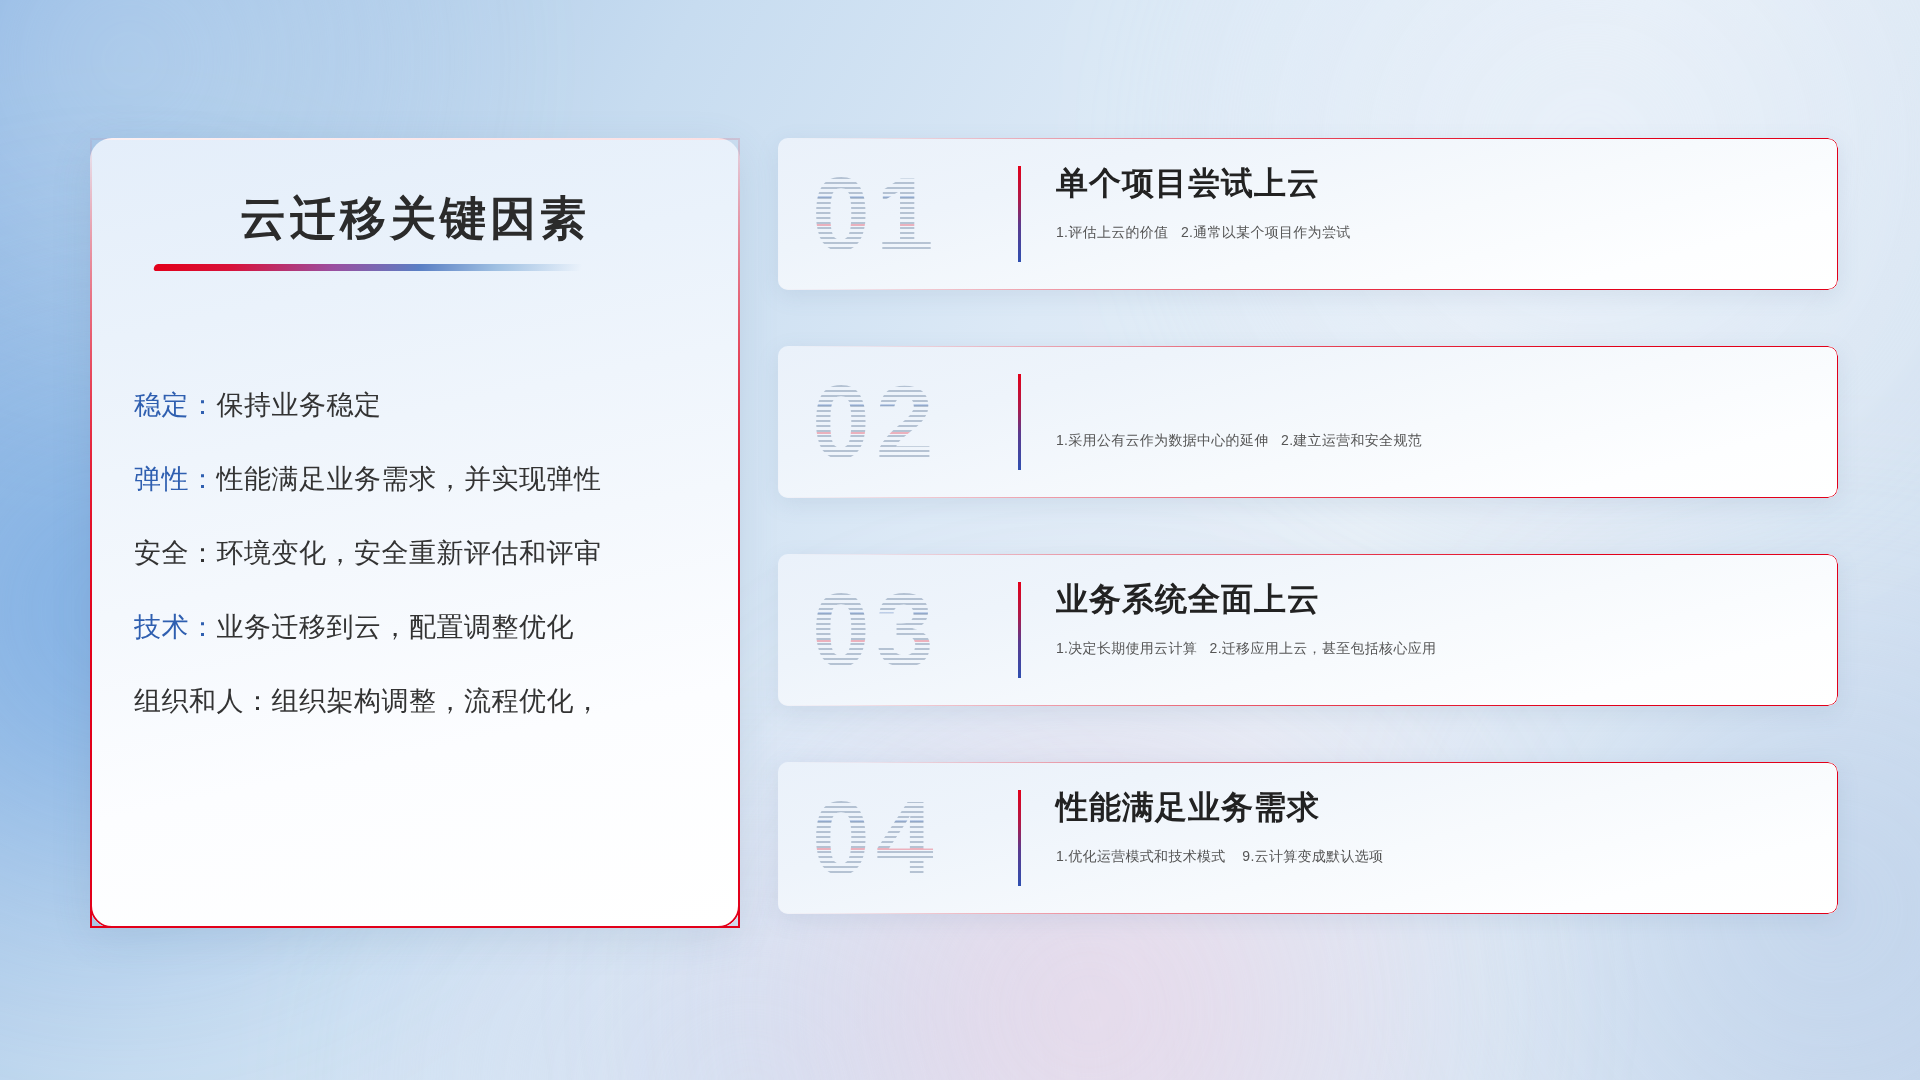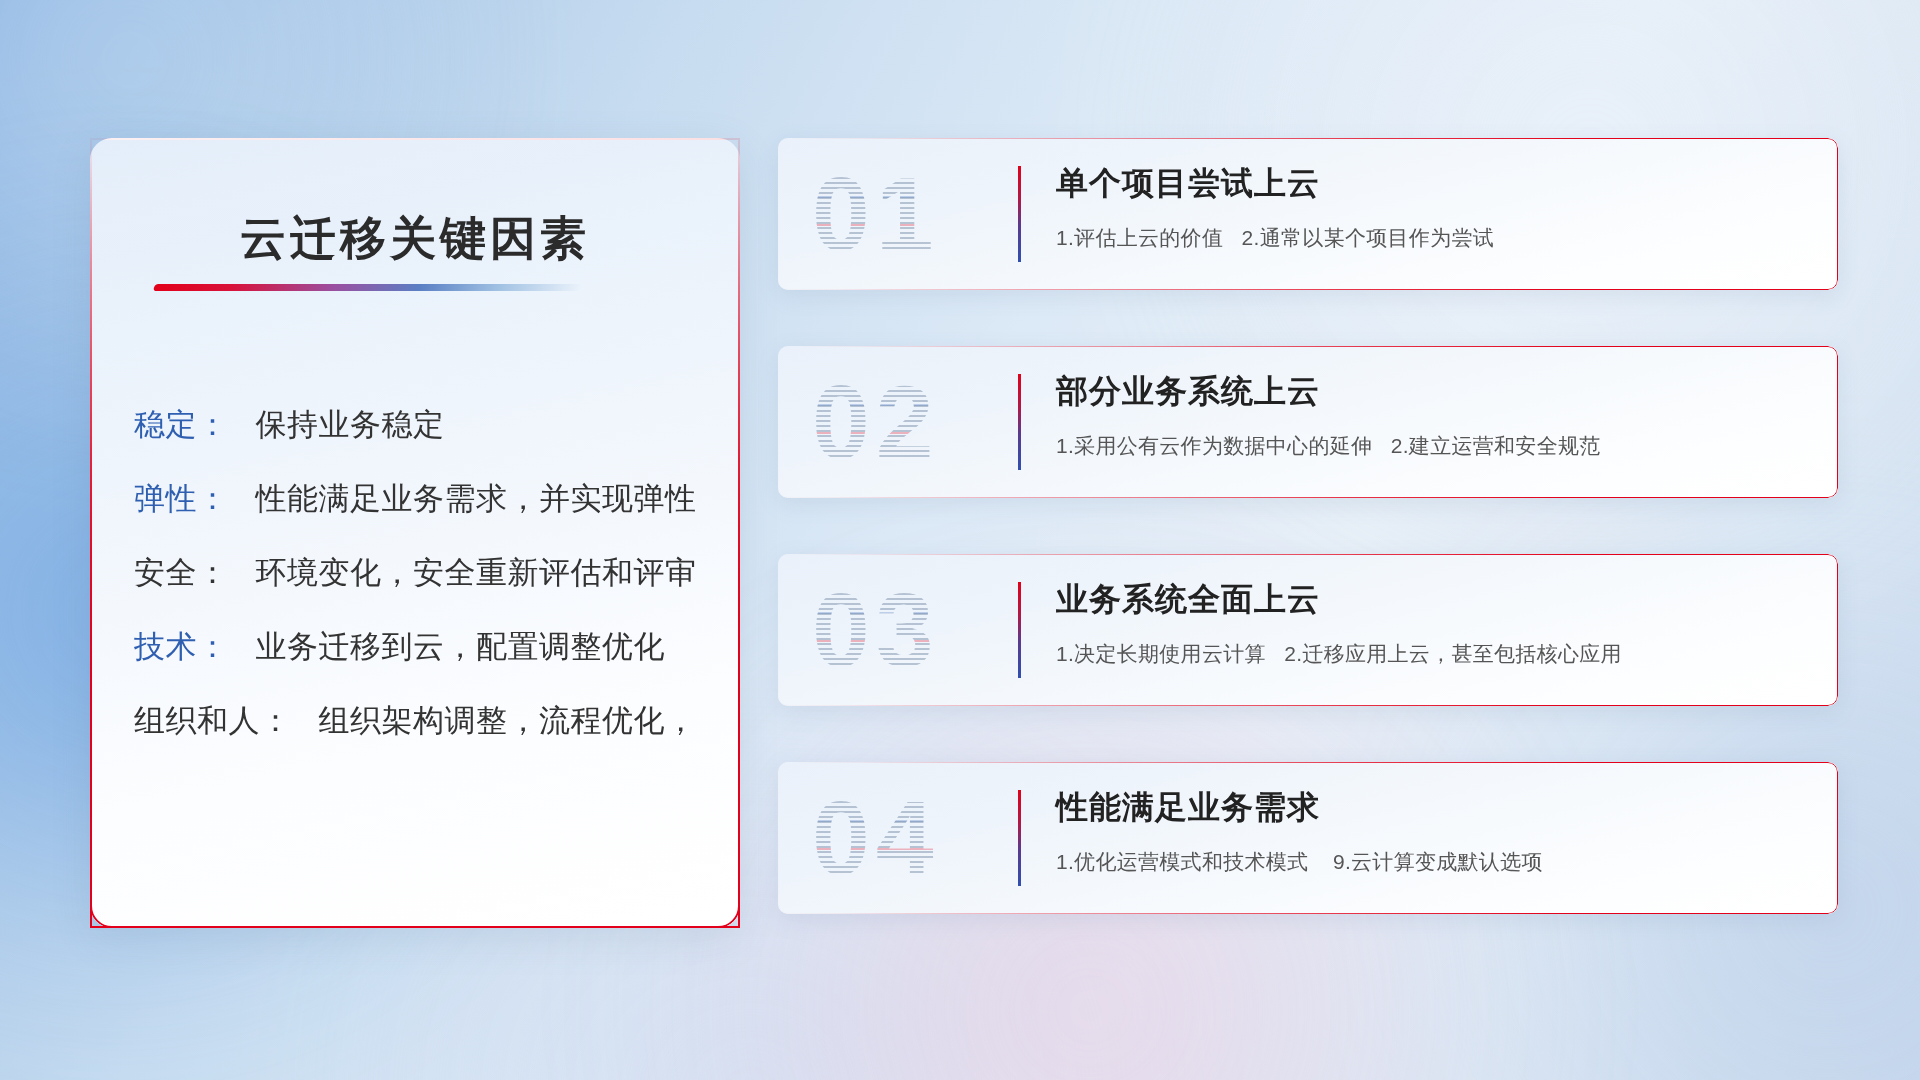--- a/index.html
+++ b/index.html
@@ -44,36 +44,36 @@
         rgba(226,0,26,0.90) 62%,
         #e2001a 86%, #e2001a 100%) 1;
     box-shadow:0 10px 40px rgba(80,110,150,.14);
   }
   #left-card::before{
     content:""; position:absolute; inset:-2px; border-radius:22px; pointer-events:none;
     border:2px solid #e2001a;
     -webkit-mask-image:linear-gradient(to bottom, rgba(0,0,0,0) 2%, rgba(0,0,0,.18) 12%, rgba(0,0,0,.75) 45%, #000 72%);
     mask-image:linear-gradient(to bottom, rgba(0,0,0,0) 2%, rgba(0,0,0,.18) 12%, rgba(0,0,0,.75) 45%, #000 72%);
   }
-  .lc-inner { position:absolute; inset:0; border-radius:8px; overflow:hidden;margin-top:20px; }
+  .lc-inner { position:absolute; inset:0; border-radius:8px; overflow:hidden; }
 
   #left-title {
     position:absolute; left:0; right:0; top:48px;
     text-align:center;
     font-size:46px; font-weight:700; letter-spacing:4px; color:#2b2b2b;
   }
   #title-rule {
     position:absolute; left:62px; top:124px; width:428px; height:7px;
     background:linear-gradient(90deg,#e2001a 0%, #d8123a 18%, #9a4fa0 42%, #5a7fc4 62%, #9fc0e2 80%, rgba(200,222,240,0) 100%);
     border-radius:4px;
     transform:skewX(-16deg);
   }
 
   #left-list { position:absolute; left:42px; right:30px; top:228px; }
-  .li-row { height:74px; display:flex; align-items:center; font-size:31px; color:#333; letter-spacing:.5px;gap:27px; }
+  .li-row { height:74px; display:flex; align-items:center; font-size:27px; color:#333; letter-spacing:.5px; }
   .li-key { color:#2f5fb0; }
   .li-key.dark { color:#333; }
   .li-val { color:#333; }
 
   
   #steps { position:absolute; left:778px; top:138px; width:1060px; }
   .step {
     position:relative; height:152px; margin-bottom:56px; border-radius:10px;
     background:linear-gradient(165deg,#eaf1fa 0%,#eef4fb 26%,#f7fafd 58%,#fdfeff 82%,#ffffff 100%);
     box-shadow:0 6px 22px rgba(90,120,160,.13);
@@ -114,21 +114,21 @@
   .accent-bar {
     position:absolute; left:240px; top:28px; width:3px; height:96px;
     background:linear-gradient(180deg,#e2001a 0%, #b01848 35%, #5a3a8e 62%, #2f4fb0 100%);
   }
   .step-title {
     position:absolute; left:278px; top:24px;
     font-size:32px; font-weight:700; color:#222; letter-spacing:1px;
   }
   .step-desc {
     position:absolute; left:278px; top:86px;
-    font-size:21px; color:#555; letter-spacing:.3px; white-space:pre;
+    font-size:14px; color:#555; letter-spacing:.3px; white-space:pre;
   }
 </style>
 </head>
 <body>
 
 <div id="bg">
   <div class="bg-base"></div>
   <div class="bg-blob blob-b"></div>
   <div class="bg-blob blob-a"></div>
   <div class="bg-blob blob-d"></div>
@@ -173,21 +173,20 @@
       <div class="ghost-tint">01</div>
       <div class="accent-bar"></div>
       <div class="step-title">单个项目尝试上云</div>
       <div class="step-desc">1.评估上云的价值   2.通常以某个项目作为尝试</div>
     </div>
     <div class="step">
       <div class="step-border"></div>
       <div class="ghost-num">02</div>
       <div class="ghost-tint">02</div>
       <div class="accent-bar"></div>
-      <div class="step-title">部分业务系统上云</div>
       <div class="step-desc">1.采用公有云作为数据中心的延伸   2.建立运营和安全规范</div>
     </div>
     <div class="step">
       <div class="step-border"></div>
       <div class="ghost-num">03</div>
       <div class="ghost-tint">03</div>
       <div class="accent-bar"></div>
       <div class="step-title">业务系统全面上云</div>
       <div class="step-desc">1.决定长期使用云计算   2.迁移应用上云，甚至包括核心应用</div>
     </div>

